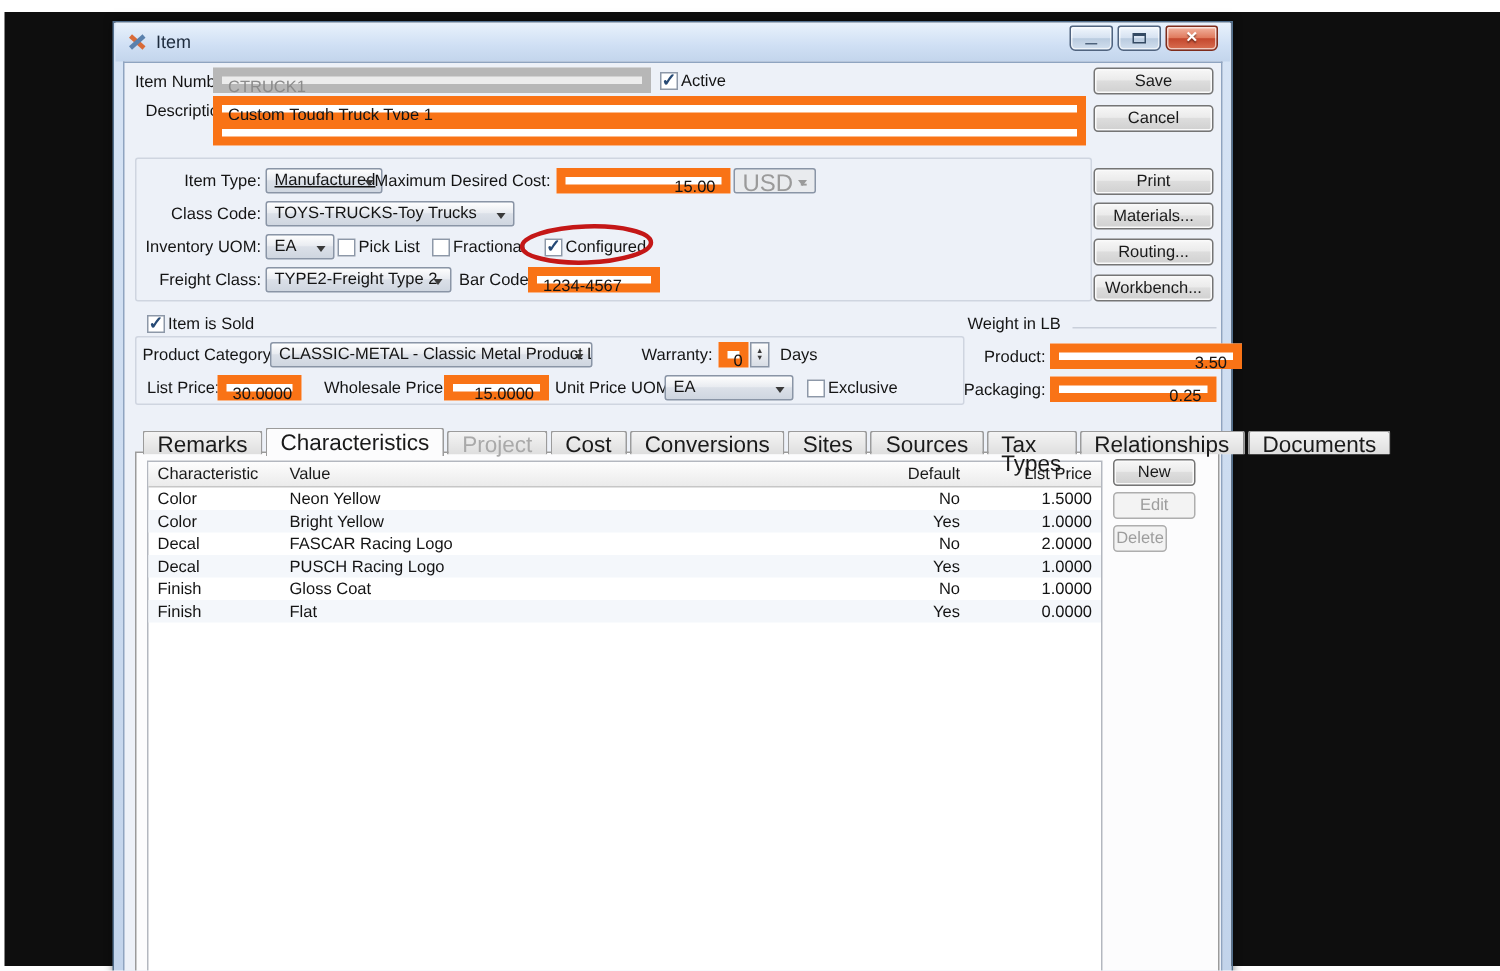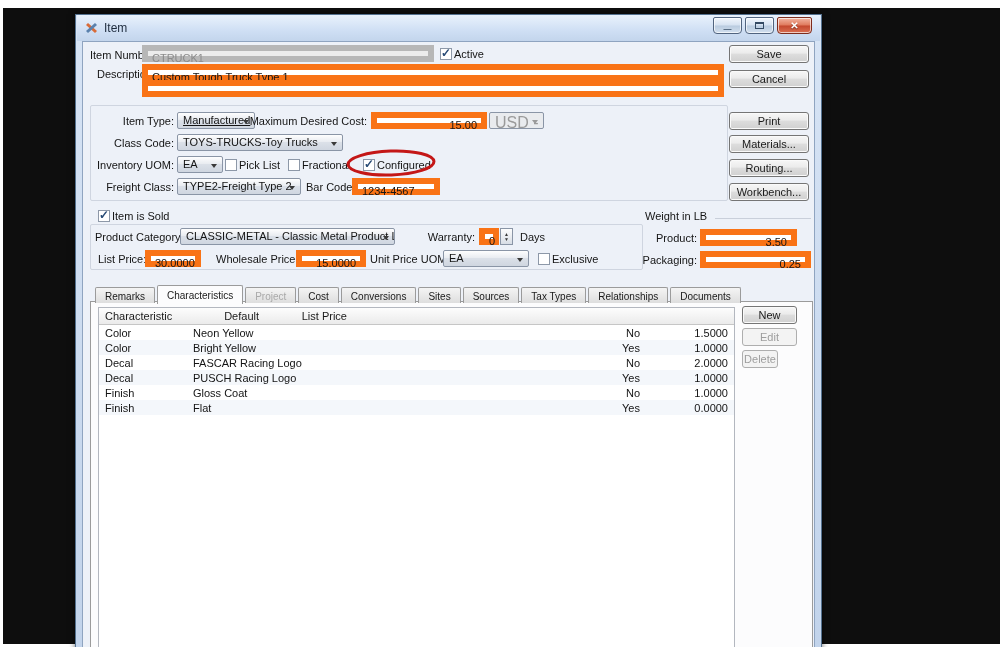--- a/index.html
+++ b/index.html
@@ -62,21 +62,21 @@
     background:linear-gradient(#fdfdfd,#d8dde5); display:flex; flex-direction:column;
     align-items:center; justify-content:center; color:#3a3a3a; }
   .spin span { font-size:5px; line-height:5px; }
   .spin .up::before { content:"▲"; }
   .spin .dn::before { content:"▼"; }
   .hline { position:absolute; height:1px; background:#c9cfda; }
 
   
   .tabbar { position:absolute; left:12px; top:241px; display:flex; align-items:flex-end; z-index:2; }
   .tab { border:1px solid #9b9b9b; border-bottom:none; border-radius:2px 2px 0 0;
-    background:linear-gradient(#f4f4f4,#dedede); font-size:10px; color:#1a1a1a;
+    background:linear-gradient(#f4f4f4,#dedede); font-size:15px; color:#1a1a1a;
     padding:2px 9px 1px; margin-right:2px; height:16px; line-height:13px; position:relative; top:1px; }
   .tab.active { background:#fcfcfd; height:19px; top:2px; z-index:3; padding-top:3px; }
   .tab.disabled { color:#a9a9a9; }
   .tabpane { position:absolute; left:7px; top:259px; width:723px; height:400px;
     background:#fcfcfd; border:1px solid #9b9b9b; z-index:1; }
 
   
   .grid { position:absolute; left:7px; top:5px; width:637px; height:390px;
     background:#fff; border:1px solid #b3b7bf; }
   .thead { display:flex; height:17px; background:linear-gradient(#fdfdfd,#ebebeb);
@@ -194,41 +194,42 @@
     <div class="label" style="left:287px; top:211px;">Unit Price UOM:</div>
     <div class="combo" style="left:360px; top:208px; width:86px;">EA</div>
     <div class="checkbox" style="left:455px; top:210px;">
       <span class="box"></span>
       <span class="cb-label">Exclusive</span>
     </div>
 
     <div class="label" style="left:562px; top:168px;">Weight in LB</div>
     <div class="hline" style="left:632px; top:176px; width:96px;"></div>
     <div class="label r" style="left:540px; top:190px; width:74px;">Product:</div>
-    <div class="input num" style="left:617px; top:187px; width:97px;">3.50</div>
+    <div class="input num" style="left:617px; top:187px; width:128px;">3.50</div>
     <div class="label r" style="left:540px; top:212px; width:74px;">Packaging:</div>
     <div class="input num" style="left:617px; top:209px; width:111px;">0.25</div>
 
     <div class="tabbar">
       <div class="tab">Remarks</div>
       <div class="tab active">Characteristics</div>
       <div class="tab disabled">Project</div>
       <div class="tab">Cost</div>
       <div class="tab">Conversions</div>
       <div class="tab">Sites</div>
       <div class="tab">Sources</div>
       <div class="tab">Tax Types</div>
       <div class="tab">Relationships</div>
       <div class="tab">Documents</div>
     </div>
 
     <div class="tabpane">
       <div class="grid">
         <div class="thead">
           <div class="cell col-char">Characteristic</div>
+          <div class="cell col-val">Value</div>
           <div class="cell col-def">Default</div>
           <div class="cell col-lp">List Price</div>
         </div>
         <div class="tbody">
           <div class="trow">
             <div class="cell col-char">Color</div>
             <div class="cell col-val">Neon Yellow</div>
             <div class="cell col-def">No</div>
             <div class="cell col-lp">1.5000</div>
           </div>

